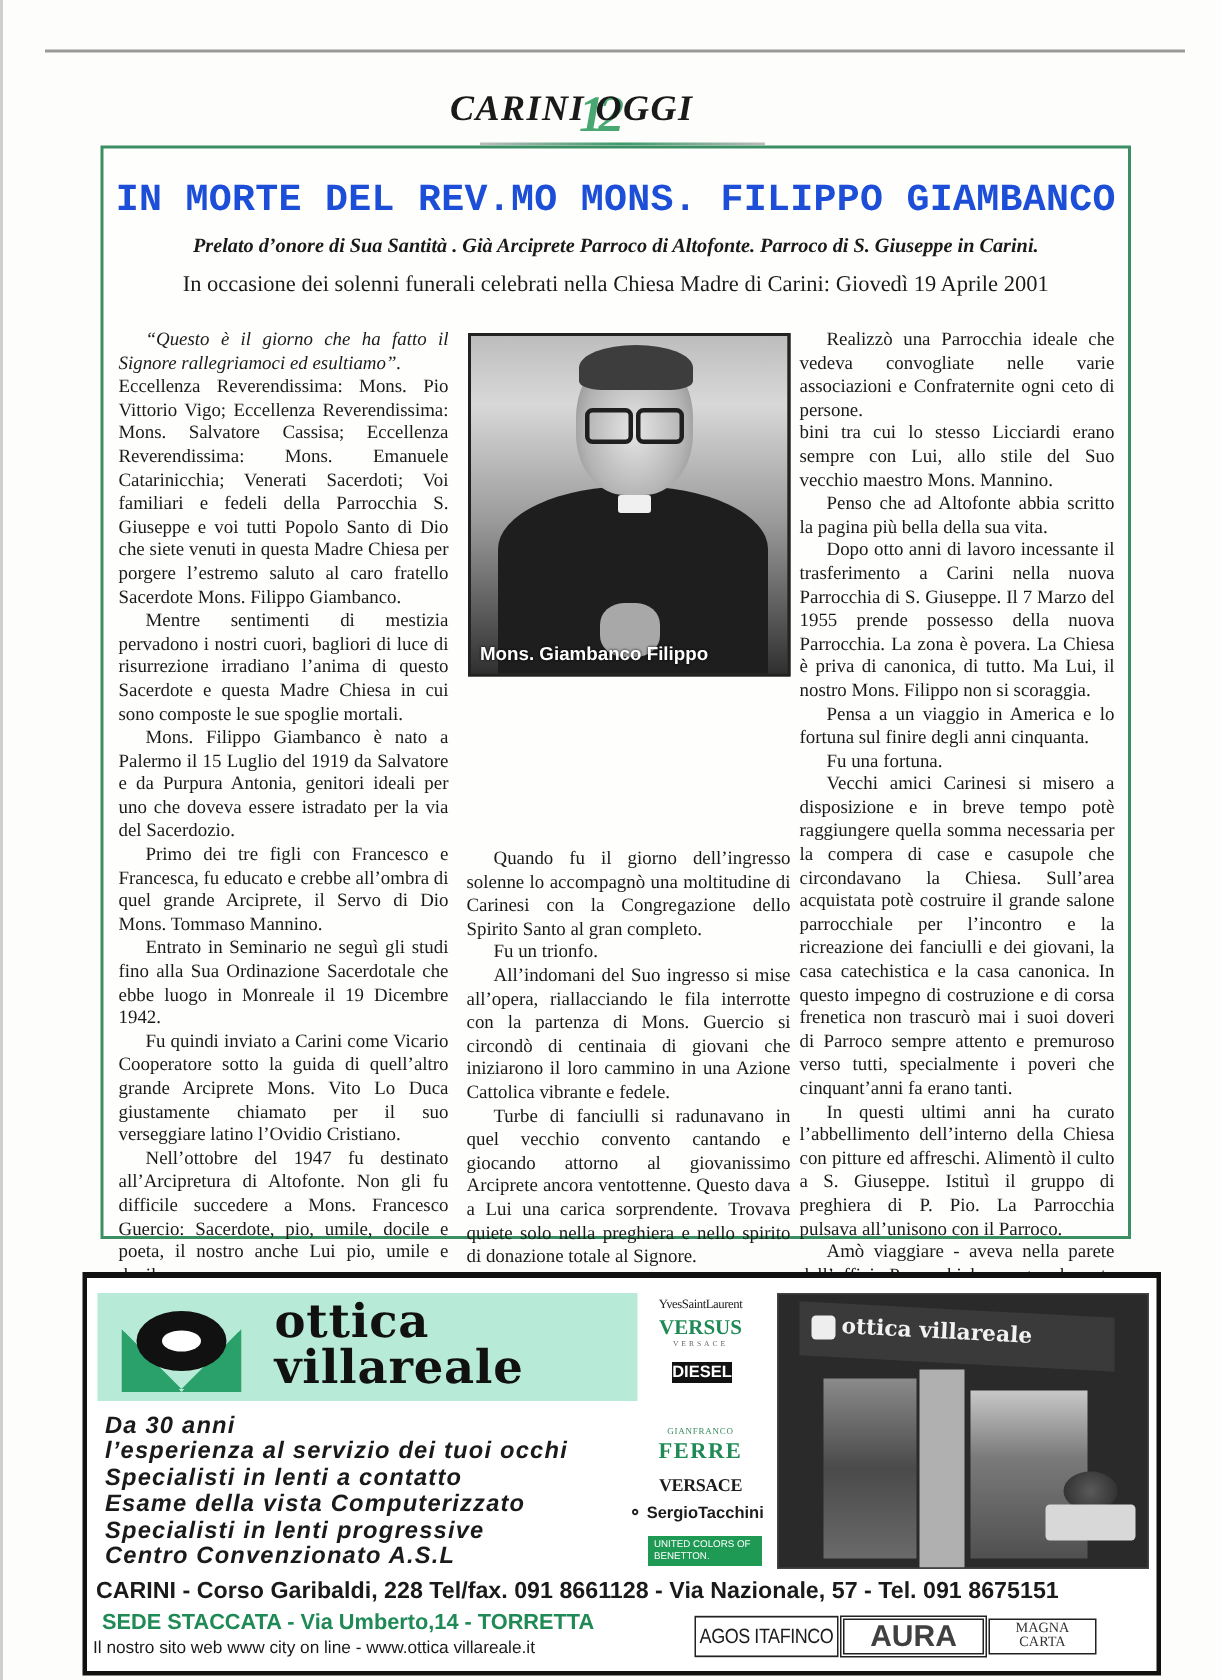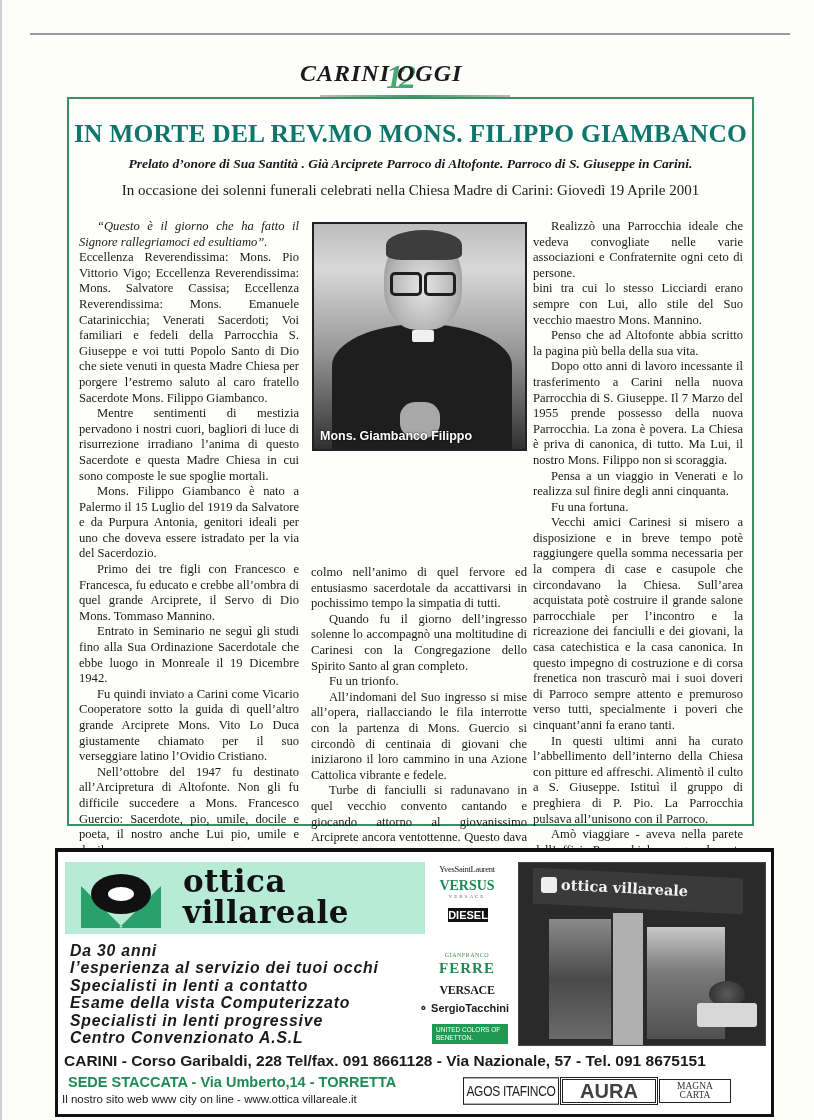--- a/index.html
+++ b/index.html
@@ -22,21 +22,21 @@
   }
   .masthead-rule { position: absolute; left: 320px; top: 95px; width: 190px; height: 2px;
     background: linear-gradient(90deg, #bbb, #3a9a6a, #bbb); }
 
   .article-box {
     position: absolute; left: 67px; top: 97px; width: 683px; height: 725px;
     border: 2px solid #3c8f64; background: #fefefc;
   }
   .headline {
     position: absolute; left: 0; top: 20px; width: 100%; text-align: center;
-    font-family: Liberation Serif, serif; font-weight: bold; font-size: 25.5px; color: #0f766e; letter-spacing: .2px;
+    font-family: Liberation Mono, monospace; font-weight: bold; font-size: 25.5px; color: #1d4ed8; letter-spacing: .2px;
   }
   .subtitle {
     position: absolute; left: 0; top: 57px; width: 100%; text-align: center;
     font-family: "Liberation Serif", serif; font-weight: bold; font-style: italic; font-size: 13.5px; color: #1a1a1a;
   }
   .occasion {
     position: absolute; left: 0; top: 83px; width: 100%; text-align: center;
     font-family: "Liberation Serif", serif; font-size: 15px; color: #1a1a1a;
   }
   .col {
@@ -169,34 +169,33 @@
     <div class="glasses">
         <span></span>
         <span></span>
       </div>
     <div class="collar"></div>
     <div class="hand"></div>
     <div class="caption">Mons. Giambanco Filippo</div>
   </div>
 
   <div class="col col-2">
-    <p style="text-indent:0">colmo nell’animo di quel fervore ed entusiasmo sacerdotale da accattivarsi in pochissimo tempo la simpatia di tutti.</p>
     <p>Quando fu il giorno dell’ingresso solenne lo accompagnò una moltitudine di Carinesi con la Congregazione dello Spirito Santo al gran completo.</p>
     <p>Fu un trionfo.</p>
     <p>All’indomani del Suo ingresso si mise all’opera, riallacciando le fila interrotte con la partenza di Mons. Guercio si circondò di centinaia di giovani che iniziarono il loro cammino in una Azione Cattolica vibrante e fedele.</p>
     <p>Turbe di fanciulli si radunavano in quel vecchio convento cantando e giocando attorno al giovanissimo Arciprete ancora ventottenne.  Questo dava a Lui una carica sorprendente. Trovava quiete solo nella preghiera e nello spirito di donazione totale al Signore.</p>
     <p>Diede vita all’opera delle vocazioni, mise su il piccolo clero - mi dice il nostro Arciprete Licciardi che oltre quaranta bam-</p>
   </div>
 
   <div class="col col-3">
     <p>Realizzò una Parrocchia ideale che vedeva convogliate nelle varie associazioni e Confraternite ogni ceto di persone.</p>
     <p style="text-indent:0">bini tra cui lo stesso Licciardi erano sempre con Lui, allo stile del Suo vecchio maestro Mons. Mannino.</p>
     <p>Penso che ad Altofonte abbia scritto la pagina più bella della sua vita.</p>
     <p>Dopo otto anni di lavoro incessante il trasferimento a Carini nella nuova Parrocchia di S. Giuseppe. Il 7 Marzo del 1955 prende possesso della nuova Parrocchia. La zona è povera. La Chiesa è priva di canonica, di tutto. Ma Lui, il nostro Mons. Filippo non si scoraggia.</p>
-    <p>Pensa a un viaggio in Venerati e lo realizza sul finire degli anni cinquanta.</p>
+    <p>Pensa a un viaggio in America e lo fortuna sul finire degli anni cinquanta.</p>
     <p>Fu una fortuna.</p>
     <p>Vecchi amici Carinesi si misero a disposizione e in breve tempo potè raggiungere quella somma necessaria per la compera di case e casupole che circondavano la Chiesa. Sull’area acquistata potè costruire il grande salone parrocchiale per l’incontro e la ricreazione dei fanciulli e dei giovani, la casa catechistica e la casa canonica. In questo impegno di costruzione e di corsa frenetica non trascurò mai i suoi doveri di Parroco sempre attento e premuroso verso tutti, specialmente i poveri che cinquant’anni fa erano tanti.</p>
     <p>In questi ultimi anni ha curato l’abbellimento dell’interno della Chiesa con pitture ed affreschi. Alimentò il culto a S. Giuseppe.  Istituì il gruppo di preghiera di P. Pio. La Parrocchia pulsava all’unisono con il Parroco.</p>
     <p>Amò viaggiare - aveva nella parete dell’ufficio Parrocchiale una grande carta geo-</p>
     <div class="continua">Continua a Pag.14</div>
   </div>
 </div>
 
 <div class="ad-box">
   <div class="ad-logo-band">

